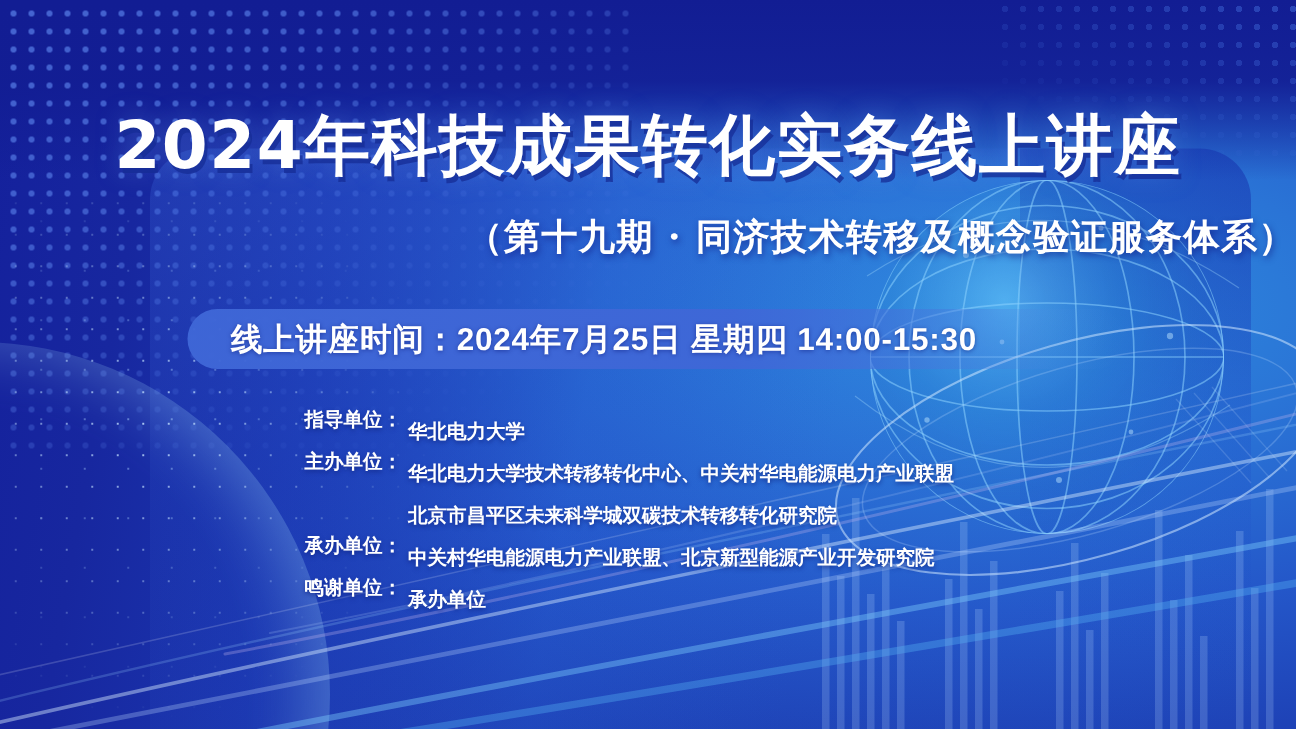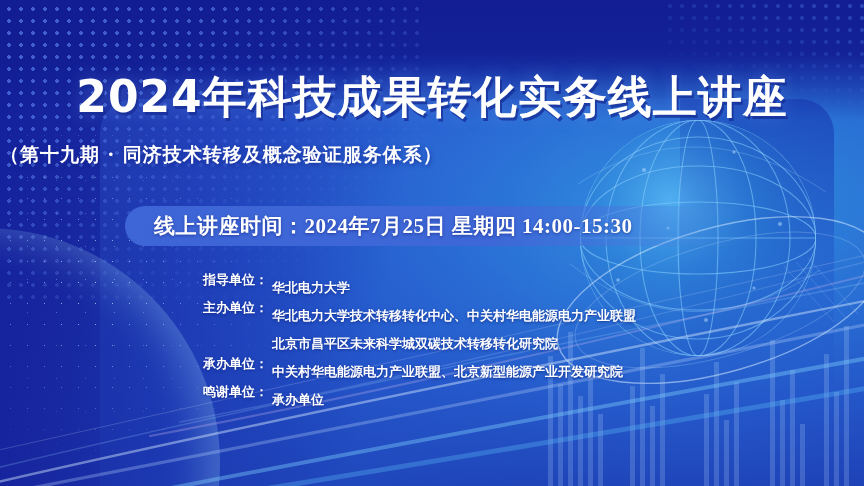--- a/index.html
+++ b/index.html
@@ -104,39 +104,39 @@
     font-family:"DejaVu Sans","Liberation Sans",sans-serif;
     font-weight:bold;
     font-size:44px;
     letter-spacing:1px;
     color:#ffffff;
     text-shadow:2px 3px 0 rgba(22,44,150,0.75), 0 0 18px rgba(120,180,255,0.35);
     white-space:nowrap;
   }
   .subtitle{
     position:absolute;left:0;right:0;top:142px;
-    text-align:left;
+    text-align:right;
     font-family:"DejaVu Serif","Liberation Serif",serif;
     font-weight:bold;
-    font-size:19px;
+    font-size:24px;
     letter-spacing:1px;
     color:#ffffff;
     text-shadow:1px 2px 4px rgba(18,36,140,0.7);
     white-space:nowrap;
   }
 
   .datebar{
     position:absolute;left:125px;top:206px;
     width:625px;height:40px;
     border-radius:20px;
     background:linear-gradient(90deg, rgba(63,103,215,0.96) 0%, rgba(63,103,215,0.94) 58%, rgba(70,118,220,0.55) 78%, rgba(80,140,225,0.12) 92%, rgba(90,160,230,0) 100%);
     display:flex;align-items:center;
   }
   .datebar-text{
-    font-family:Liberation Serif, serif;
+    font-family:Liberation Sans, sans-serif;
     font-weight:bold;font-size:21px;color:#ffffff;
     padding-left:29px;letter-spacing:0.5px;white-space:nowrap;
     text-shadow:0 1px 3px rgba(16,34,130,0.6);
   }
 
   .orgs{
     position:absolute;left:0;top:266px;width:864px;
   }
   .org-row{
     display:flex;align-items:center;

